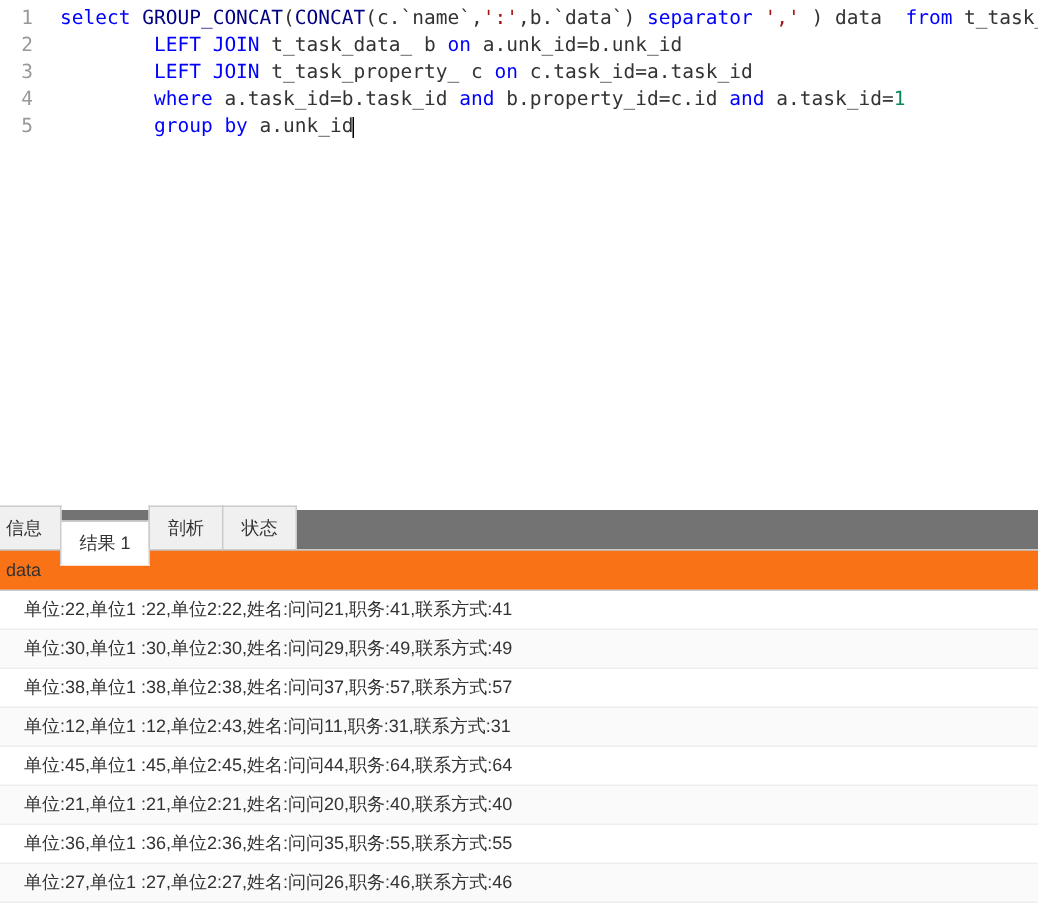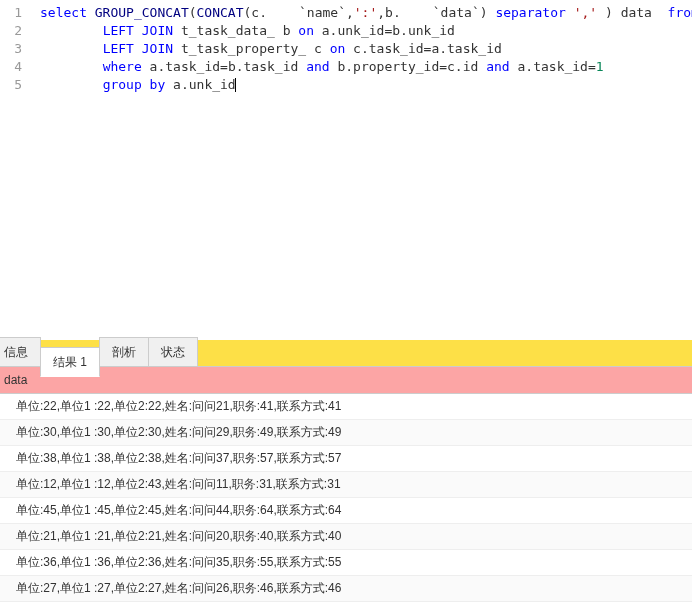--- a/index.html
+++ b/index.html
@@ -34,39 +34,39 @@
   .code {
     flex: 1;
     padding: 4px 4px 0 10px;
     font-family: Consolas, monospace;
     line-height: 18px;
     white-space: pre;
     overflow: hidden;
   }
   .kw { color: #0000ff; }
   .fn { color: #000080; }
-  .id { color: #333; margin-left: 32px; }
+  .id { color: #333; }
   .str { color: #a31515; }
   .num { color: #098658; }
   .dot { color: #333; }
   .cursor {
     display: inline-block;
     width: 1px;
     height: 14px;
     background: #000;
     vertical-align: text-bottom;
     margin-left: -1px;
   }
 
   .tabs {
     flex: 0 0 auto;
     display: flex;
     align-items: flex-end;
     height: 27px;
-    background: #fde047;
+    background: #737373;
     border-bottom: 1px solid #ccc;
     font-family: "Microsoft YaHei", sans-serif;
     font-size: 12px;
   }
   .tab {
     padding: 6px 12px 5px;
     border: 1px solid #ccc;
     border-bottom: none;
     background: #f0f0f0;
     color: #333;
@@ -84,21 +84,21 @@
     padding-left: 4px;
   }
 
   .results {
     flex: 1;
     overflow: hidden;
     font-family: "Microsoft YaHei", sans-serif;
     font-size: 12px;
   }
   .results-header {
-    background: #fca5a5;
+    background: #f97316;
     border-bottom: 1px solid #ccc;
     padding: 6px 4px;
     font-weight: normal;
     color: #333;
   }
   .results-body {
     overflow: hidden;
   }
   .row {
     padding: 4px 16px;

